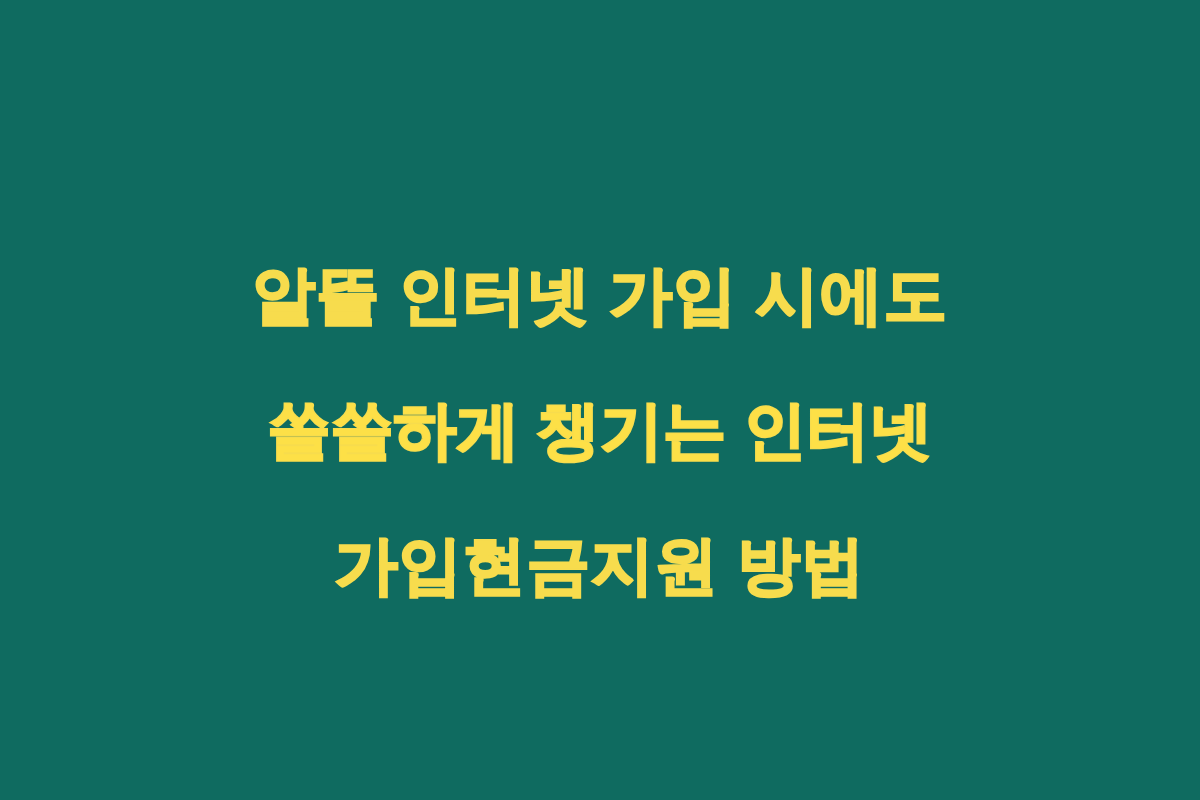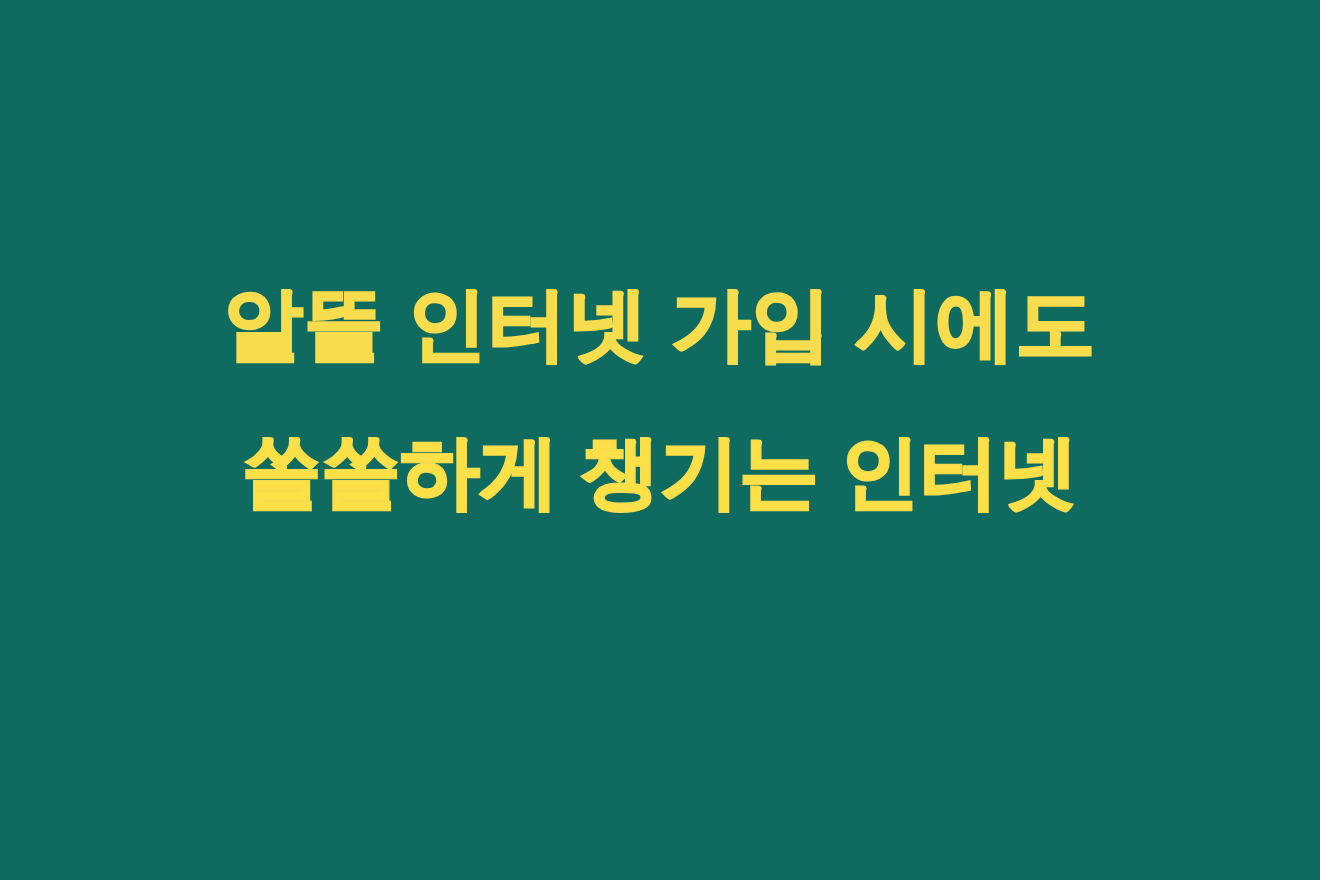--- a/index.html
+++ b/index.html
@@ -43,21 +43,21 @@
     padding: 0 30px;
     box-sizing: border-box;
     text-align: center;
   }
 
   .title-line {
     display: block;
     width: 100%;
     color: #F7DC4D;
     font-family: "Liberation Sans", "DejaVu Sans", sans-serif;
-    font-size: 72px;
+    font-size: 63px;
     font-weight: 700;
     line-height: 135px;
     letter-spacing: 0.5px;
     white-space: nowrap;
     text-align: center;
     
     -webkit-text-stroke: 2.5px #F7DC4D;
     paint-order: stroke fill;
   }
 
@@ -70,16 +70,17 @@
 <body>
 
 <div id="thumbnail-card" style="background: rgb(15, 107, 96);">
 
   <div id="title-block">
 
     <span class="title-line" id="title-line-1" style="color: rgb(247, 220, 77); -webkit-text-stroke: 2.5px rgb(247, 220, 77);">알뜰 인터넷 가입 시에도</span>
 
     <span class="title-line" id="title-line-2" style="color: #fde047; -webkit-text-stroke: 2.5px rgb(247, 220, 77);">쏠쏠하게 챙기는 인터넷</span>
 
+    <span class="title-line" id="title-line-3" style="color: rgb(247, 220, 77); -webkit-text-stroke: 2.5px rgb(247, 220, 77);">가입현금지원 방법</span>
 
   </div>
 
 </div>
 
 </body></html>

